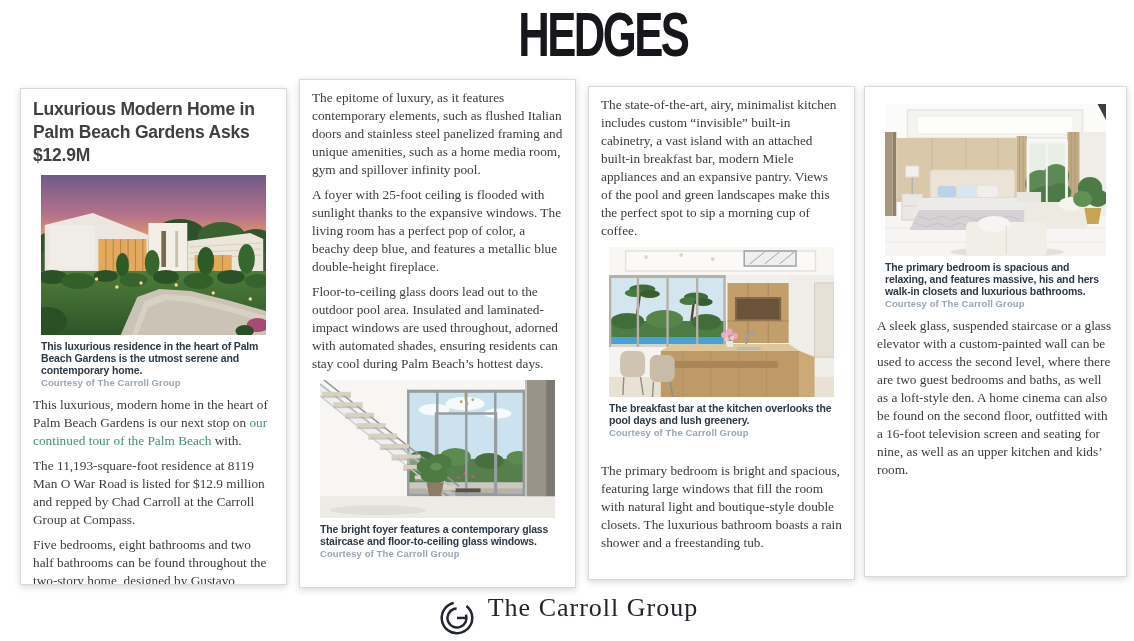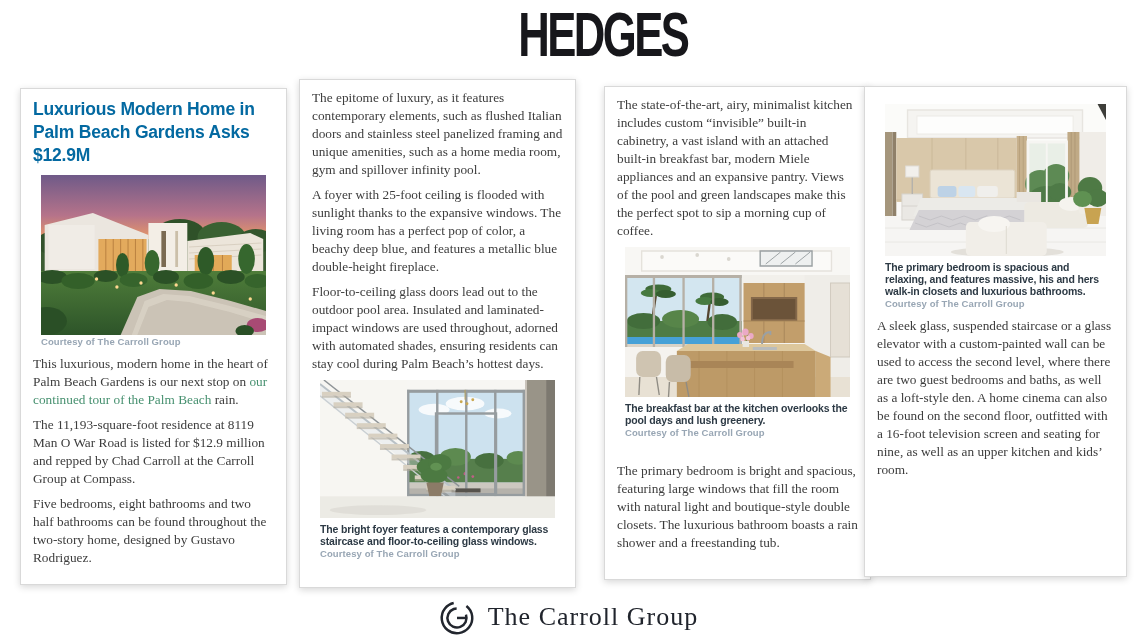--- a/index.html
+++ b/index.html
@@ -9,44 +9,44 @@
   
   .masthead{position:absolute;top:2px;left:0;width:100%;text-align:center;margin-left:36px;}
   .hedges{display:inline-block;font-weight:bold;font-size:52px;letter-spacing:-3px;
           color:#17171b;transform:scale(.84,1.22);transform-origin:center top;line-height:1;}
 
   
   .card{position:absolute;background:#fff;border:1px solid #d9d9d9;box-sizing:border-box;
         box-shadow:0 2px 7px rgba(0,0,0,.16);padding:9px 12px 8px 12px;overflow:hidden;}
   .card1{left:20px; top:88px; width:267px;height:497px;}
   .card2{left:299px;top:79px; width:277px;height:509px;}
-  .card3{left:604px;top:86px; width:267px;height:494px;}
+  .card3{left:588px;top:86px; width:267px;height:494px;}
   .card4{left:864px;top:86px; width:263px;height:491px;}
 
   .headline{margin:0 0 5px 0;font-size:17.5px;line-height:23px;font-weight:bold;
-            letter-spacing:-.2px;color:#0369a1;}
+            letter-spacing:-.2px;color:#404040;}
 
   figure{margin:8px;}
   .artimg{display:block;width:100%;border:0;background:#eee;}
   .cap{margin:5px 0 0 0;font-size:10.5px;line-height:12px;font-weight:bold;
        letter-spacing:-.15px;color:#2d3a45;}
   .credit{margin:2px 0 0 0;font-size:9.5px;line-height:10px;font-weight:bold;
           letter-spacing:.1px;color:#98a6b4;}
 
   .body{font-family:"Liberation Serif",serif;font-size:13.3px;line-height:18px;
         color:#3c3c3c;margin-top:7px;}
   .body p{margin:0 0 7px 0;}
   .body p:last-child{margin-bottom:0;}
   .lnk{color:#46906f;text-decoration:none;cursor:pointer;}
 
   .mt{margin-top:7px;}
 
   
   .footer{position:absolute;top:595px;left:0;width:100%;display:flex;
-          justify-content:center;align-items:center;gap:10px;}
+          justify-content:center;gap:10px;}
   .brandtext{font-family:"Liberation Serif",serif;font-size:26px;letter-spacing:1px;
              color:#20242c;line-height:1;}
 </style>
 </head>
 <body>
 
 <header class="masthead">
   <span class="hedges">HEDGES</span>
 </header>
 
@@ -122,26 +122,27 @@
           <circle cx="146" cy="110" r="1.8"></circle>
           <circle cx="186" cy="118" r="1.8"></circle>
           <circle cx="60" cy="104" r="1.8"></circle>
           <circle cx="226" cy="124" r="1.8"></circle>
         </g>
       <ellipse cx="6" cy="146" rx="22" ry="14" fill="#2a4f26"></ellipse>
       <ellipse cx="234" cy="150" rx="12" ry="7" fill="#a84a74"></ellipse>
         <ellipse cx="220" cy="156" rx="10" ry="6" fill="#2a4f26"></ellipse>
     </svg>
     <figcaption>
+      <p class="cap">This luxurious residence in the heart of Palm Beach Gardens is the utmost serene and contemporary home.</p>
       <p class="credit">Courtesy of The Carroll Group</p>
     </figcaption>
   </figure>
 
   <div class="body">
-    <p><span>This luxurious, modern home in the heart of Palm Beach Gardens is our next stop on </span><a class="lnk">our continued tour of the Palm Beach</a><span> rain.</span></p>
+    <p><span>This luxurious, modern home in the heart of Palm Beach Gardens is our next stop on </span><a class="lnk">our continued tour of the Palm Beach</a><span> with.</span></p>
     <p>The 11,193-square-foot residence at 8119 Man O War Road is listed for $12.9 million and repped by Chad Carroll at the Carroll Group at Compass.</p>
     <p>Five bedrooms, eight bathrooms and two half bathrooms can be found throughout the two-story home, designed by Gustavo Rodriguez.</p>
 
   </div>
 </section>
 
 <section class="card card2">
   <div class="body" style="margin-top:0">
     <p>The epitome of luxury, as it features contemporary elements, such as flushed Italian doors and stainless steel panelized framing and unique amenities, such as a home media room, gym and spillover infinity pool.</p>
     <p>A foyer with 25-foot ceiling is flooded with sunlight thanks to the expansive windows. The living room has a perfect pop of color, a beachy deep blue, and features a metallic blue double-height fireplace.</p>

